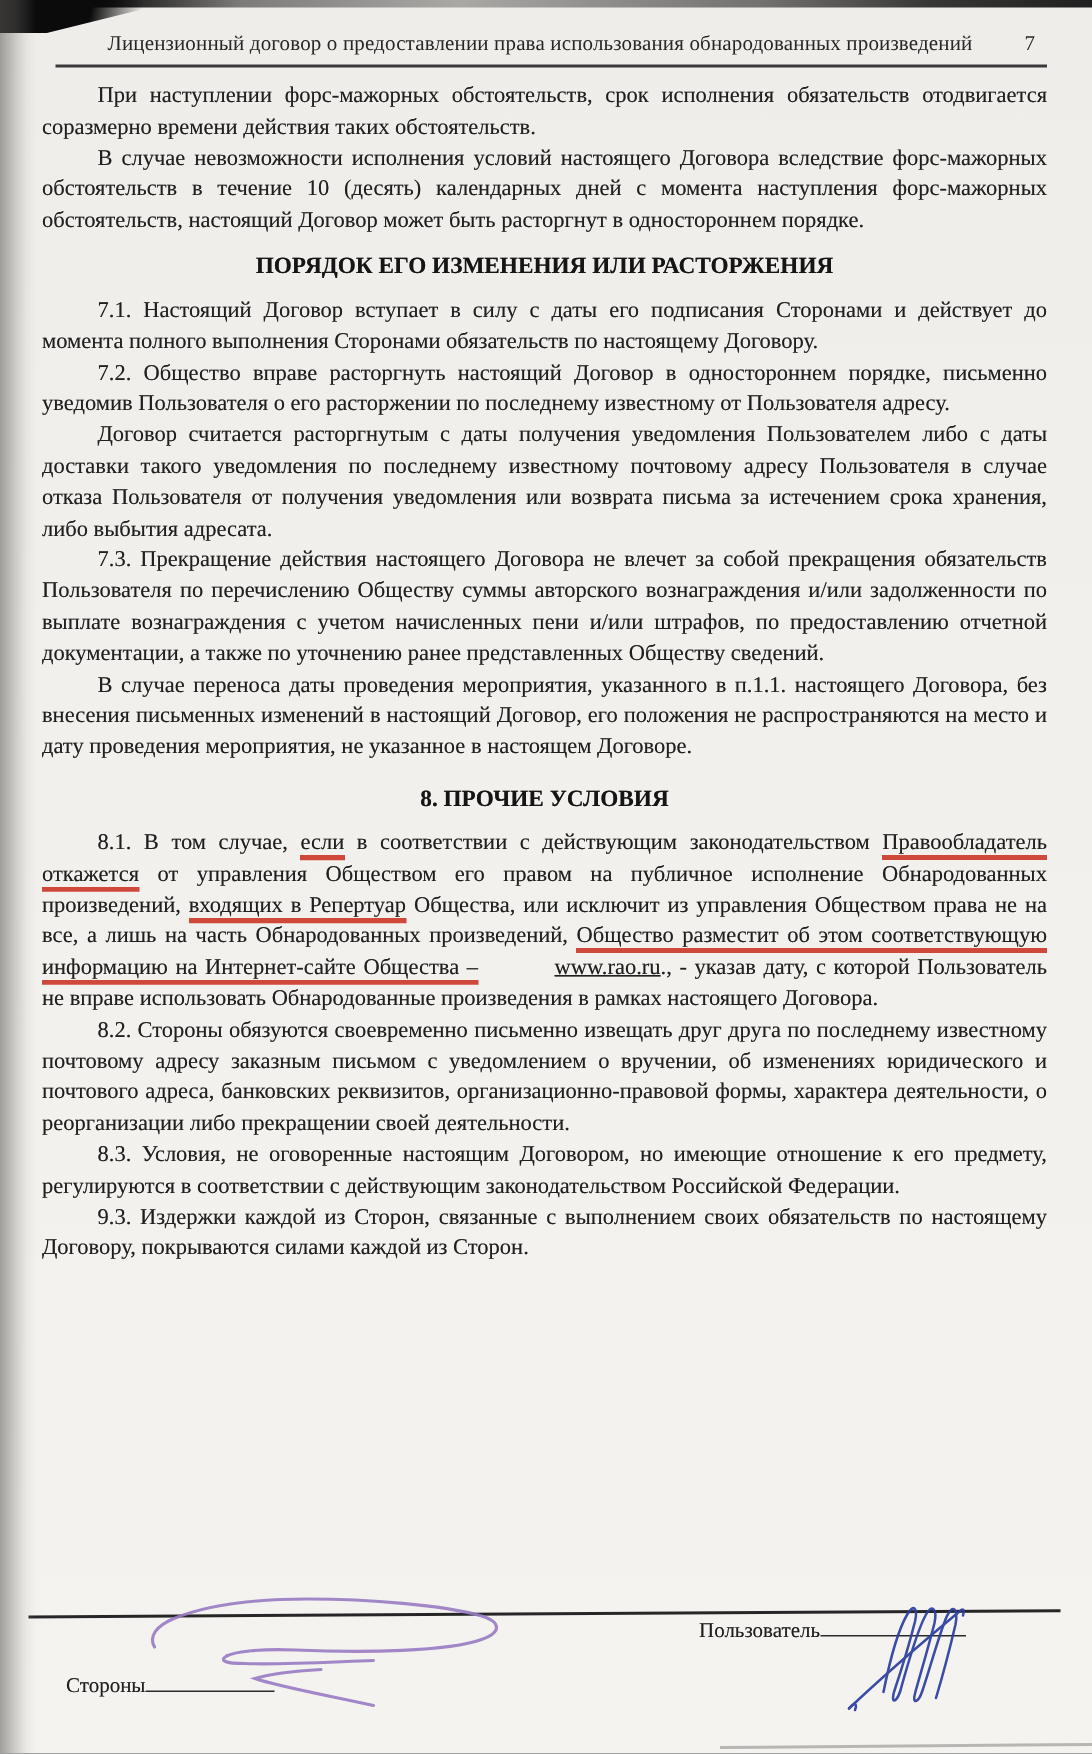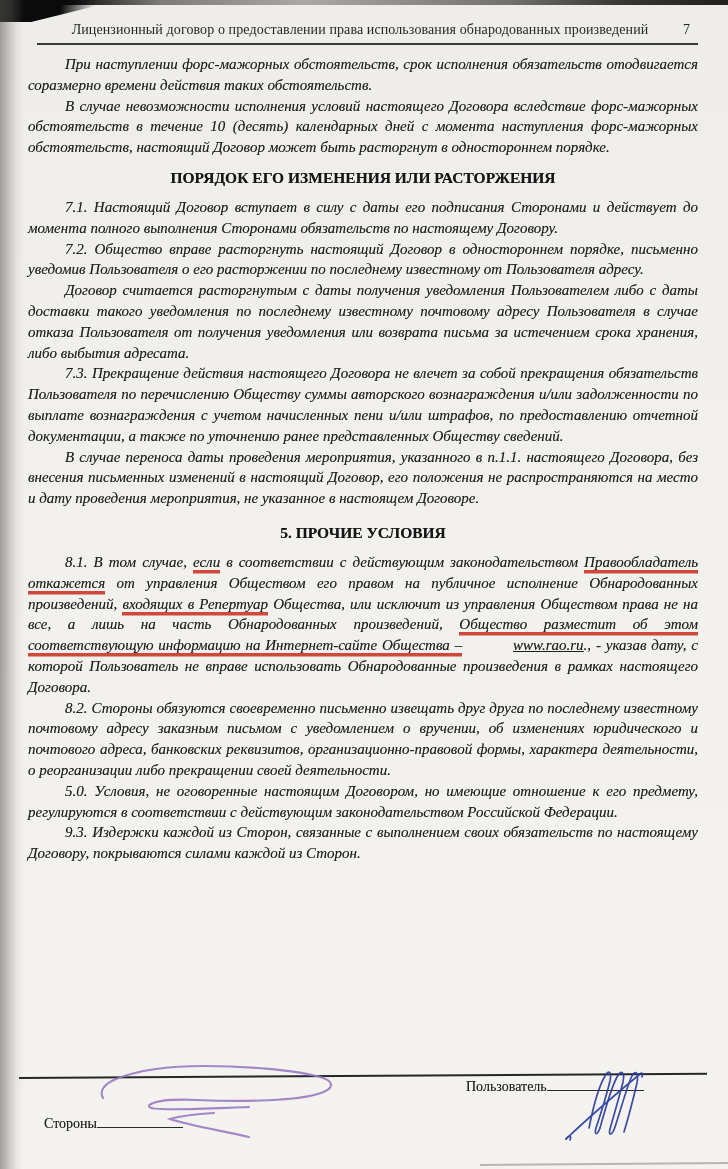--- a/index.html
+++ b/index.html
@@ -24,21 +24,21 @@
     background:rgba(124,122,119,.5);transform:rotate(-0.5deg);}
 
   .content{position:absolute;left:28px;right:30px;top:14px;}
   .header{display:flex;align-items:baseline;font-size:14px;color:#262626;margin-top:8px;}
   .header-title{flex:1;text-align:center;padding-left:36px;letter-spacing:.1px;}
   .header-page{width:34px;text-align:right;padding-right:8px;}
   .header-rule{margin:5px 0 0 9px;border-bottom:2px solid #3a3a3a;}
 
   .body-text{margin-top:9px;font-size:15px;line-height:20.8px;text-align:justify;
     text-shadow:0 0 .35px rgba(40,40,40,.55);}
-  .body-text p{margin:0;text-indent:37px;font-style:italic;}
+  .body-text p{margin:0;text-indent:37px;}
   h2{font-size:15.5px;line-height:21px;text-align:center;margin:9px 0;color:#151515;
     text-shadow:0 0 .35px rgba(20,20,20,.6);}
   h2 span{display:block;}
   .h8{margin:13px 0 9px;}
 
   .pen-underline{box-shadow:0 3.5px 0 0 rgba(203,48,32,.88);}
   .doc-link{text-decoration:underline;margin-left:46px;}
 
   
   .sig-rule{position:absolute;left:19px;width:688px;top:1077px;border-top:2px solid #262626;
@@ -70,26 +70,26 @@
       <h2>
           <span>ПОРЯДОК ЕГО ИЗМЕНЕНИЯ ИЛИ РАСТОРЖЕНИЯ</span>
         </h2>
 
       <p>7.1. Настоящий Договор вступает в силу с даты его подписания Сторонами и действует до момента полного выполнения Сторонами обязательств по настоящему Договору.</p>
       <p>7.2. Общество вправе расторгнуть настоящий Договор в одностороннем порядке, письменно уведомив Пользователя о его расторжении по последнему известному от Пользователя адресу.</p>
       <p>Договор считается расторгнутым с даты получения уведомления Пользователем либо с даты доставки такого уведомления по последнему известному почтовому адресу Пользователя в случае отказа Пользователя от получения уведомления или возврата письма за истечением срока хранения, либо выбытия адресата.</p>
       <p>7.3. Прекращение действия настоящего Договора не влечет за собой прекращения обязательств Пользователя по перечислению Обществу суммы авторского вознаграждения и/или задолженности по выплате вознаграждения с учетом начисленных пени и/или штрафов, по предоставлению отчетной документации, а также по уточнению ранее представленных Обществу сведений.</p>
       <p>В случае переноса даты проведения мероприятия, указанного в п.1.1. настоящего Договора, без внесения письменных изменений в настоящий Договор, его положения не распространяются на место и дату проведения мероприятия, не указанное в настоящем Договоре.</p>
 
-      <h2 class="h8">5. ПРОЧИЕ УСЛОВИЯ</h2>
+      <h2 class="h8">8. ПРОЧИЕ УСЛОВИЯ</h2>
 
       <p><span>8.1. В том случае, </span><span class="pen-underline">если</span><span> в соответствии с действующим законодательством </span><span class="pen-underline">Правообладатель откажется</span><span> от управления Обществом его правом на публичное исполнение Обнародованных произведений, </span><span class="pen-underline">входящих в Репертуар</span><span> Общества, или исключит из управления Обществом права не на все, а лишь на часть Обнародованных произведений, </span><span class="pen-underline">Общество разместит об этом соответствующую информацию на Интернет-сайте Общества –</span> <span class="doc-link">www.rao.ru</span><span>., - указав дату, с которой Пользователь не вправе использовать Обнародованные произведения в рамках настоящего Договора.</span></p>
 
       <p>8.2. Стороны обязуются своевременно письменно извещать друг друга по последнему известному почтовому адресу заказным письмом с уведомлением о вручении, об изменениях юридического и почтового адреса, банковских реквизитов, организационно-правовой формы, характера деятельности, о реорганизации либо прекращении своей деятельности.</p>
-      <p>5.0. Условия, не оговоренные настоящим Договором, но имеющие отношение к его предмету, регулируются в соответствии с действующим законодательством Российской Федерации.</p>
+      <p>8.3. Условия, не оговоренные настоящим Договором, но имеющие отношение к его предмету, регулируются в соответствии с действующим законодательством Российской Федерации.</p>
       <p>9.3. Издержки каждой из Сторон, связанные с выполнением своих обязательств по настоящему Договору, покрываются силами каждой из Сторон.</p>
     </div>
   </div>
 
   <div class="sig-rule"></div>
   <div class="sig sig-left">
     <span>Стороны</span><span class="sig-line sig-line-left"></span>
   </div>
   <div class="sig sig-right">
     <span>Пользователь</span><span class="sig-line sig-line-right"></span>

